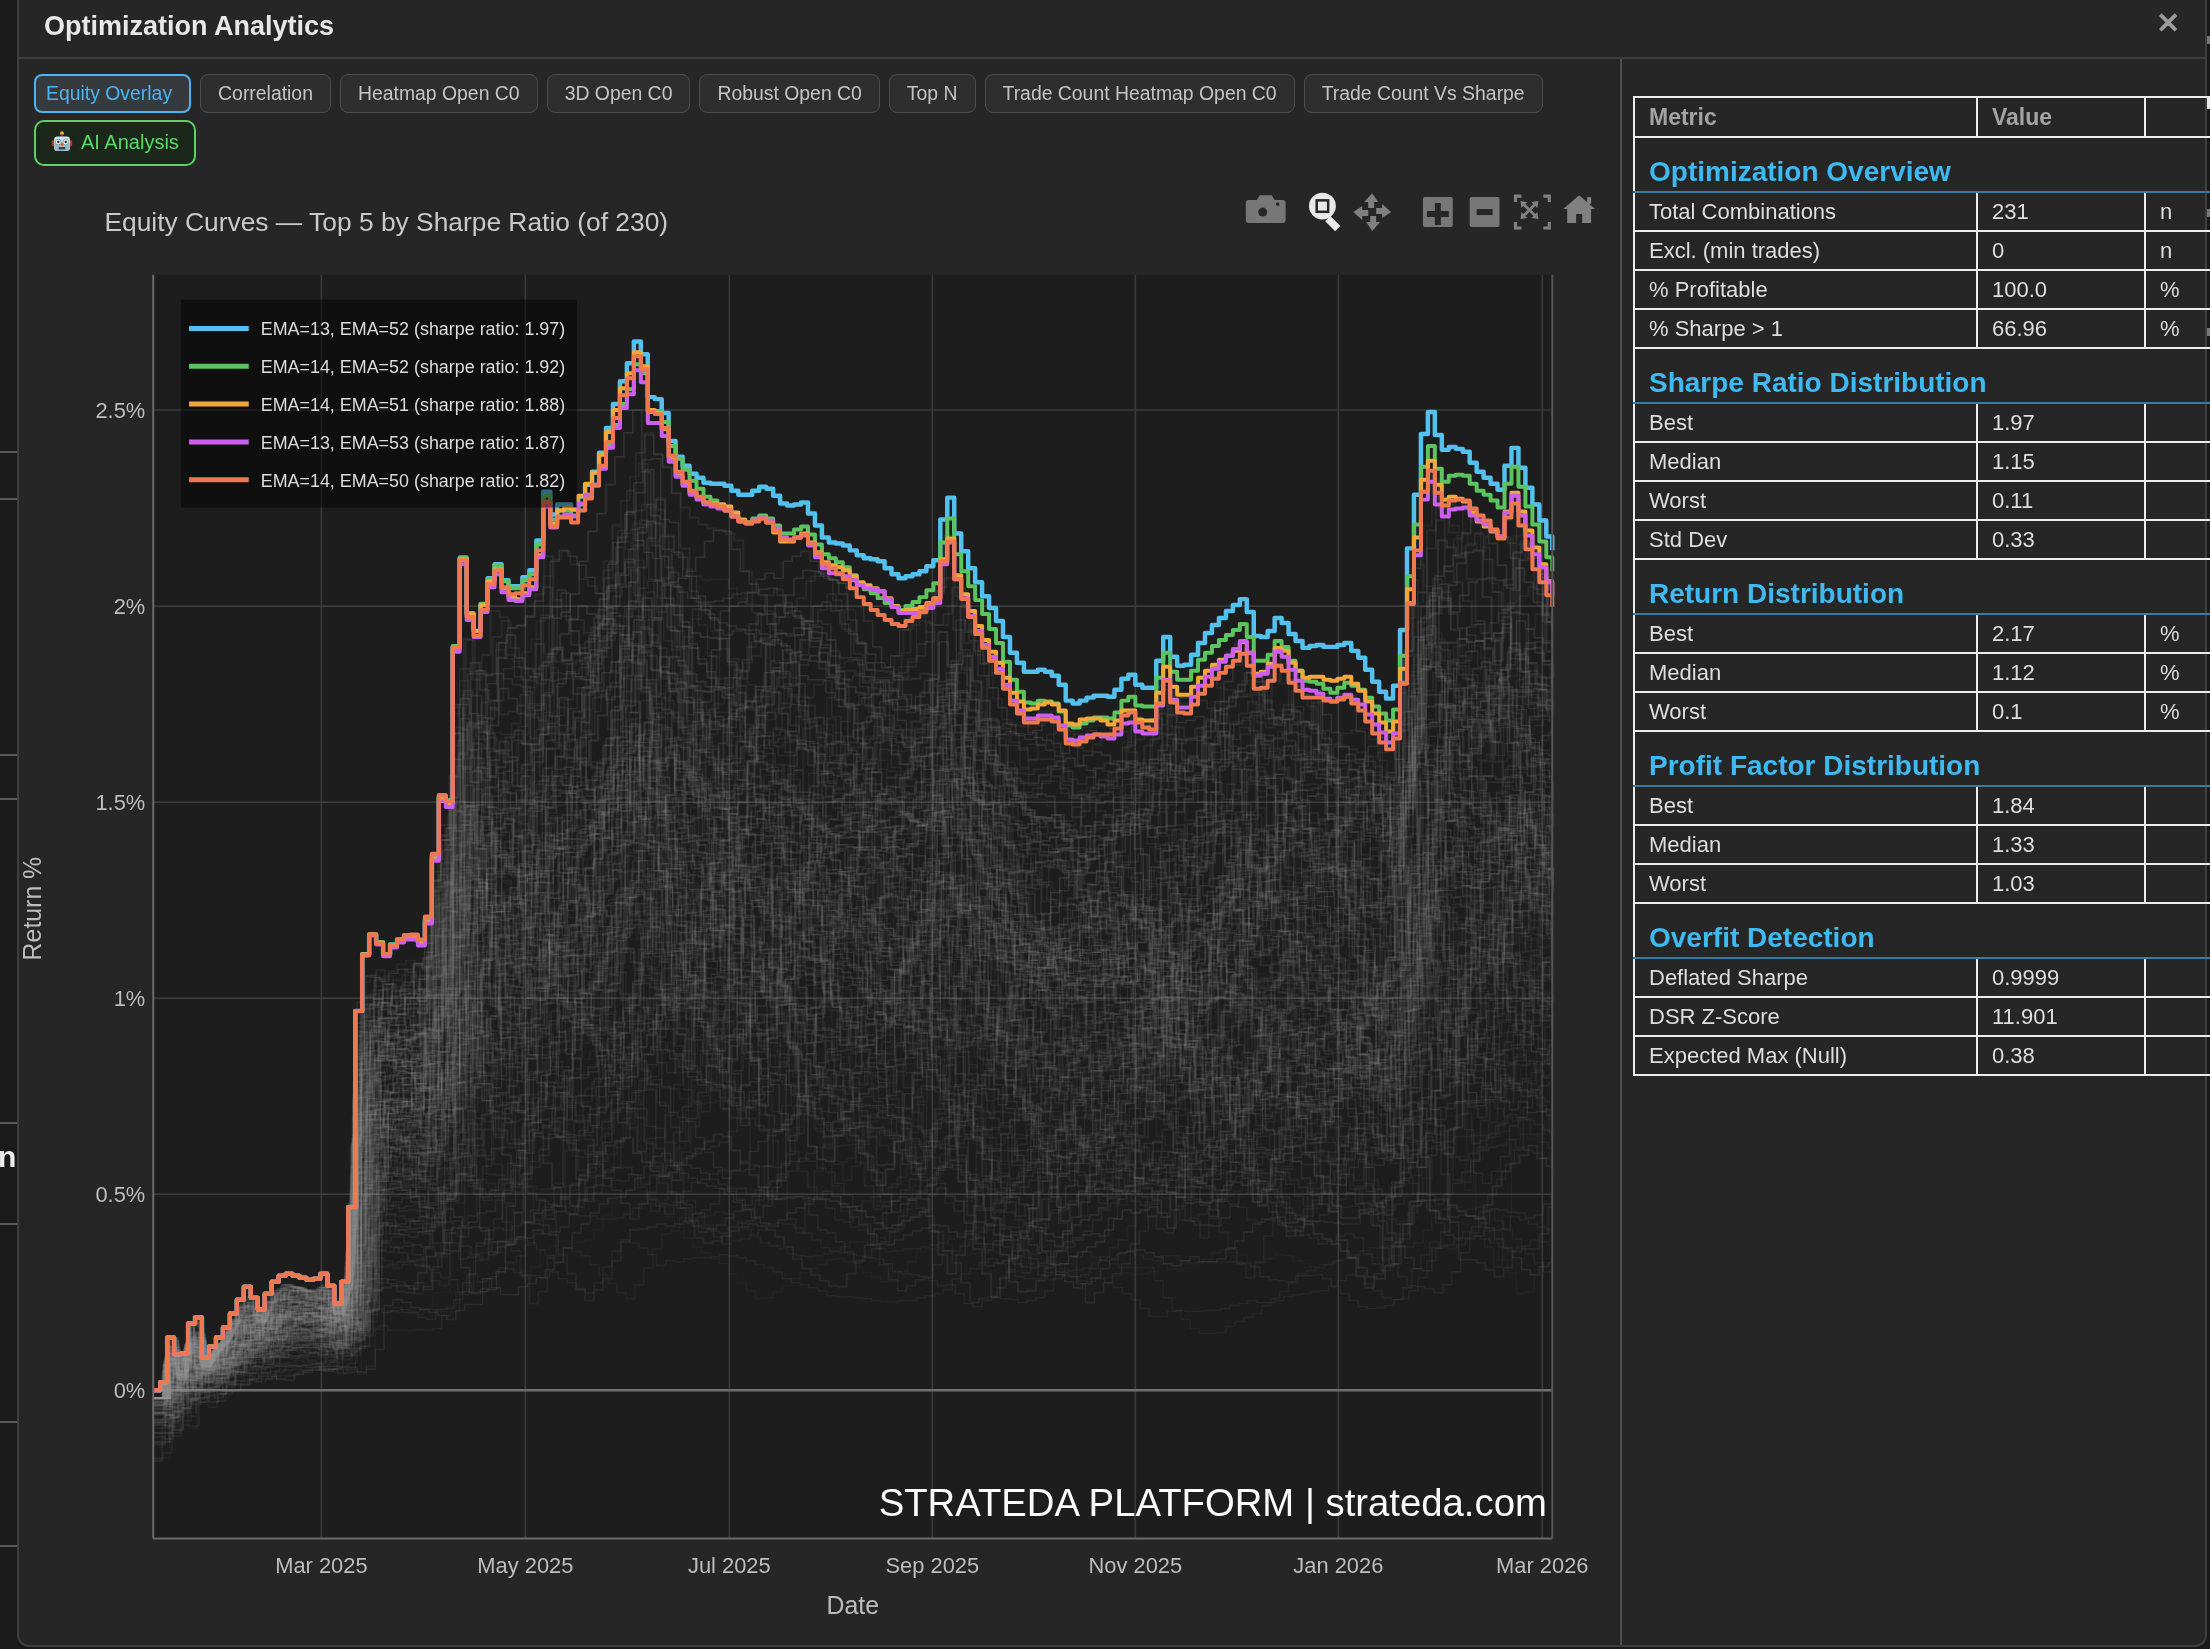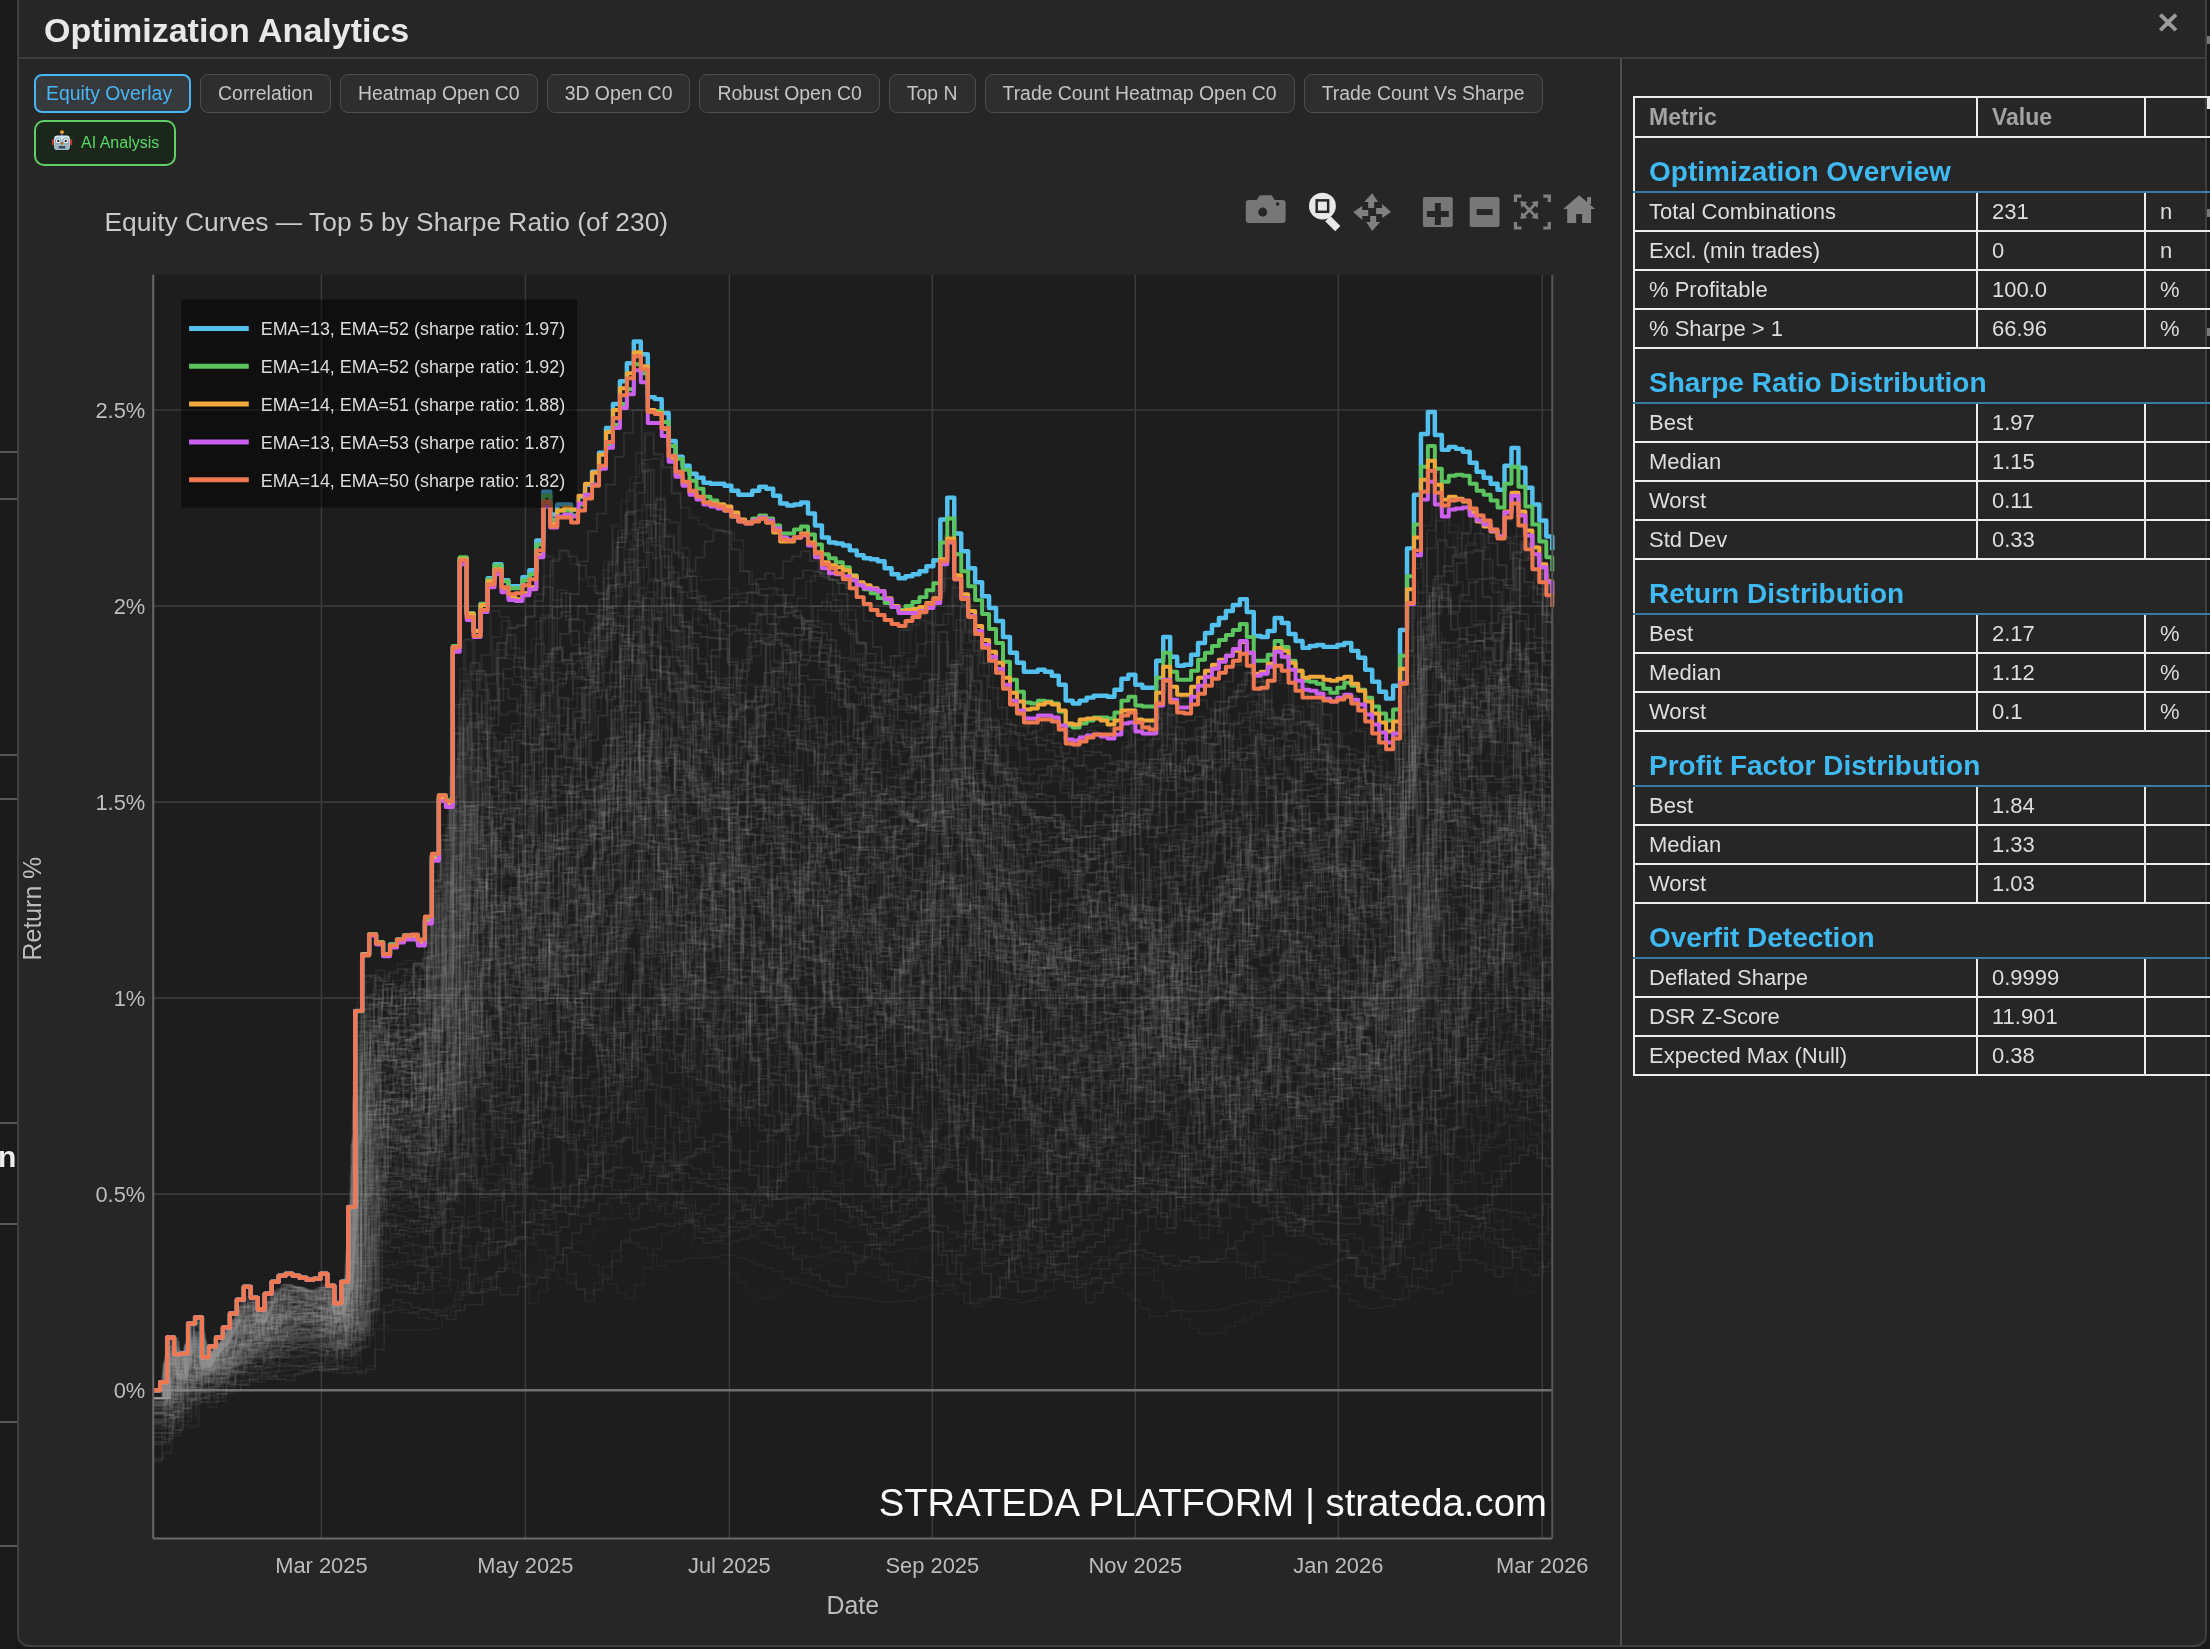--- a/index.html
+++ b/index.html
@@ -1,29 +1,29 @@
 <!DOCTYPE html>
 <html><head><meta charset="utf-8">
 <style>
 * { margin:0; padding:0; box-sizing:border-box; }
 html,body { width:2211px; height:1650px; background:#191919; overflow:hidden;
   font-family:"Liberation Sans", sans-serif; -webkit-font-smoothing:antialiased; }
 .modal { position:absolute; left:17px; top:0; width:2190px; height:1647px;
   background:#262626; border:2px solid #3f3f3f; border-top:none;
   border-radius:0 0 12px 12px; }
-.mtitle { position:absolute; left:25px; top:11px; font-size:34px; font-weight:bold; color:#e8e8e8; }
+.mtitle { position:absolute; left:25px; top:11px; font-size:27px; font-weight:bold; color:#e8e8e8; }
 .mclose { position:absolute; left:2137px; top:6px; font-size:29px; color:#9a9a9a; font-weight:bold; }
 .hdiv { position:absolute; left:0; top:57px; width:100%; height:2px; background:#3d3d3d; }
 .vdiv { position:absolute; left:1601px; top:59px; width:2px; height:1586px; background:#4e4e4e; }
 .tabs { position:absolute; left:34px; top:74px; display:flex; gap:9px; }
 .tab { height:39px; line-height:37px; padding:0 17px; background:#2e2e2e; border:1px solid #4d4d4d;
   border-radius:8px; color:#c4c4c4; font-size:19.4px; white-space:nowrap; }
 .tab.active { border:2px solid #49b5f2; color:#49b5f2; background:#363a3d; line-height:35px;padding-left:10px; }
 .aibtn { position:absolute; left:34px; top:120px; height:46px; line-height:41px; padding:0 15px;
-  background:#1c271c; border:2.5px solid #5ed066; border-radius:10px; color:#58d865; font-size:16px; }
+  background:#1c271c; border:2.5px solid #5ed066; border-radius:10px; color:#58d865; font-size:20px; }
 .lstrip { position:absolute; left:0; top:0; width:17px; height:1650px; background:#1a1a1a; overflow:hidden; }
 .hl { position:absolute; left:0; width:17px; height:2px; background:#585858; }
 .nc { position:absolute; left:-2px; top:1140px; color:#ededed; font-weight:bold; font-size:30px; }
 .rstrip { position:absolute; left:2207px; top:0; width:4px; height:1650px; background:#1a1a1a; overflow:hidden; }
 .rnotch { position:absolute; left:0; width:3px; background:#777; }
 svg text { font-family:"Liberation Sans", sans-serif; -webkit-font-smoothing:antialiased; }
 .ctitle { font-size:26.5px; fill:#c9c9c9; }
 .tk { font-size:22px; fill:#bdbdbd; }
 .lg { font-size:18px; fill:#dcdcdc; }
 .at { font-size:25px; fill:#bdbdbd; }

